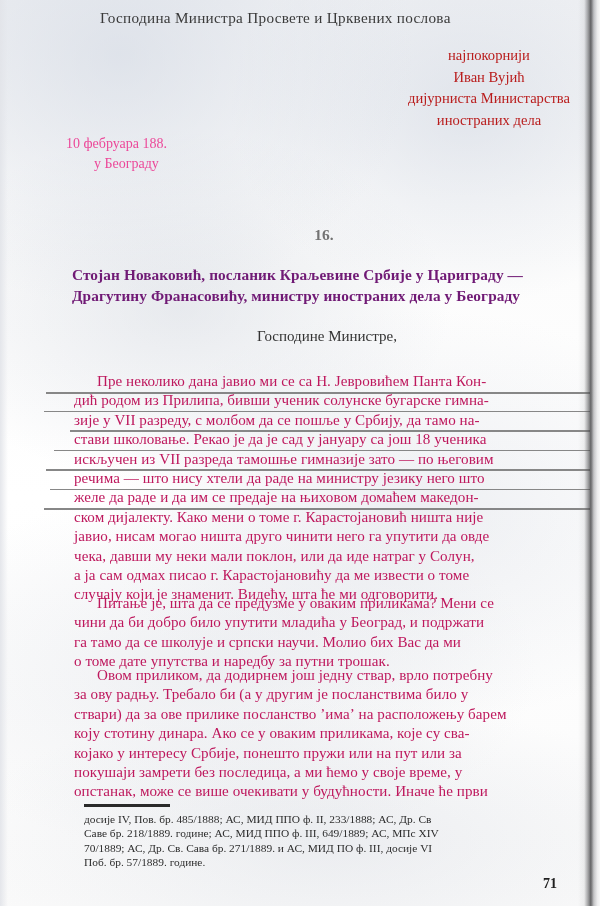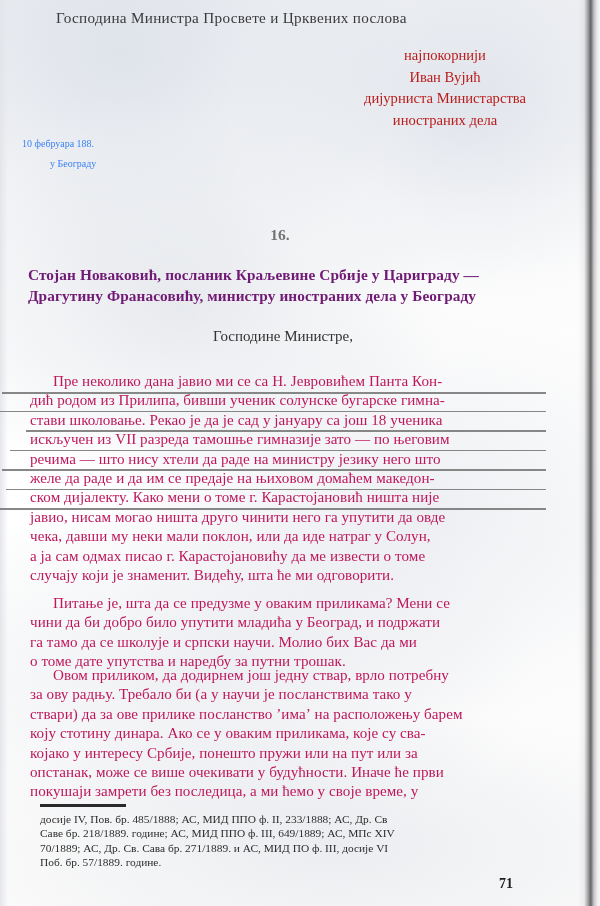--- a/index.html
+++ b/index.html
@@ -53,20 +53,21 @@
     left: 0;
     width: 8px;
     height: 906px;
     background: linear-gradient(90deg, rgba(226,228,233,0.9), rgba(255,255,255,0));
     pointer-events: none;
   }
 
   .content {
     position: absolute;
     inset: 0;
+    margin-left: 44px;
   }
 
   .txt {
     position: absolute;
     white-space: pre;
   }
 
   
   #hdr-addressee {
     left: 56px;
@@ -82,23 +83,23 @@
     width: 230px;
     text-align: center;
     line-height: 21.5px;
     font-size: 14.6px;
     color: #b91c1c;
   }
   #date-block {
     position: absolute;
     left: 22px;
     top: 134px;
-    font-size: 10px;
+    font-size: 14px;
     line-height: 20px;
-    color: #3b82f6;
+    color: #ec4899;
   }
   #date-block .indent { padding-left: 28px; display: block; }
 
   
   #section-number {
     position: absolute;
     left: 0;
     top: 226px;
     width: 560px;
     text-align: center;
@@ -223,46 +224,47 @@
     <div id="doc-title">
       <div>Стојан Новаковић, посланик Краљевине Србије у Цариграду —</div>
       <div>Драгутину Франасовићу, министру иностраних дела у Београду</div>
     </div>
 
     <div id="salutation">Господине Министре,</div>
 
     <div class="para" id="para-1">
       <span class="line">      Пре неколико дана јавио ми се са Н. Јевровићем Панта Кон-</span>
       <span class="line">дић родом из Прилипа, бивши ученик солунске бугарске гимна-</span>
+      <span class="line">зије у VII разреду, с молбом да се пошље у Србију, да тамо на-</span>
       <span class="line">стави школовање. Рекао је да је сад у јануару са још 18 ученика</span>
       <span class="line">искључен из VII разреда тамошње гимназије зато — по његовим</span>
       <span class="line">речима — што нису хтели да раде на министру језику него што</span>
       <span class="line">желе да раде и да им се предаје на њиховом домаћем македон-</span>
       <span class="line">ском дијалекту. Како мени о томе г. Карастојановић ништа није</span>
       <span class="line">јавио, нисам могао ништа друго чинити него га упутити да овде</span>
       <span class="line">чека, давши му неки мали поклон, или да иде натраг у Солун,</span>
       <span class="line">а ја сам одмах писао г. Карастојановићу да ме извести о томе</span>
       <span class="line last">случају који је знаменит. Видећу, шта ће ми одговорити.</span>
     </div>
 
     <div class="para" id="para-2">
       <span class="line">      Питање је, шта да се предузме у оваким приликама? Мени се</span>
       <span class="line">чини да би добро било упутити младића у Београд, и подржати</span>
       <span class="line">га тамо да се школује и српски научи. Молио бих Вас да ми</span>
       <span class="line last">о томе дате упутства и наредбу за путни трошак.</span>
     </div>
 
     <div class="para" id="para-3">
       <span class="line">      Овом приликом, да додирнем још једну ствар, врло потребну</span>
-      <span class="line">за ову радњу. Требало би (а у научи је посланствима тако у</span>
+      <span class="line">за ову радњу. Требало би (а у другим је посланствима било у</span>
       <span class="line">ствари) да за ове прилике посланство ʼимаʼ на расположењу барем</span>
       <span class="line">коју стотину динара. Ако се у оваким приликама, које су сва-</span>
       <span class="line">којако у интересу Србије, понешто пружи или на пут или за</span>
+      <span class="line last">покушаји замрети без последица, а ми ћемо у своје време, у</span>
       <span class="line">опстанак, може се више очекивати у будућности. Иначе ће први</span>
-      <span class="line last">покушаји замрети без последица, а ми ћемо у своје време, у</span>
     </div>
 
     <div id="annotation-layer">
         <div class="mark thick" style="top: 392px; left: 2px; width: 544px; background: rgb(125, 125, 125);"></div>
         <div class="mark" style="top: 411px; left: 0px; width: 546px; background: rgb(125, 125, 125);"></div>
         <div class="mark thick" style="top: 430px; left: 26px; width: 520px; background: rgb(125, 125, 125);"></div>
         <div class="mark" style="top: 450px; left: 10px; width: 536px; background: rgb(125, 125, 125);"></div>
         <div class="mark thick" style="top: 469px; left: 2px; width: 544px; background: rgb(125, 125, 125);"></div>
         <div class="mark" style="top: 489px; left: 6px; width: 540px; background: rgb(125, 125, 125);"></div>
         <div class="mark thick" style="top: 508px; left: 0px; width: 546px; background: rgb(125, 125, 125);"></div>

